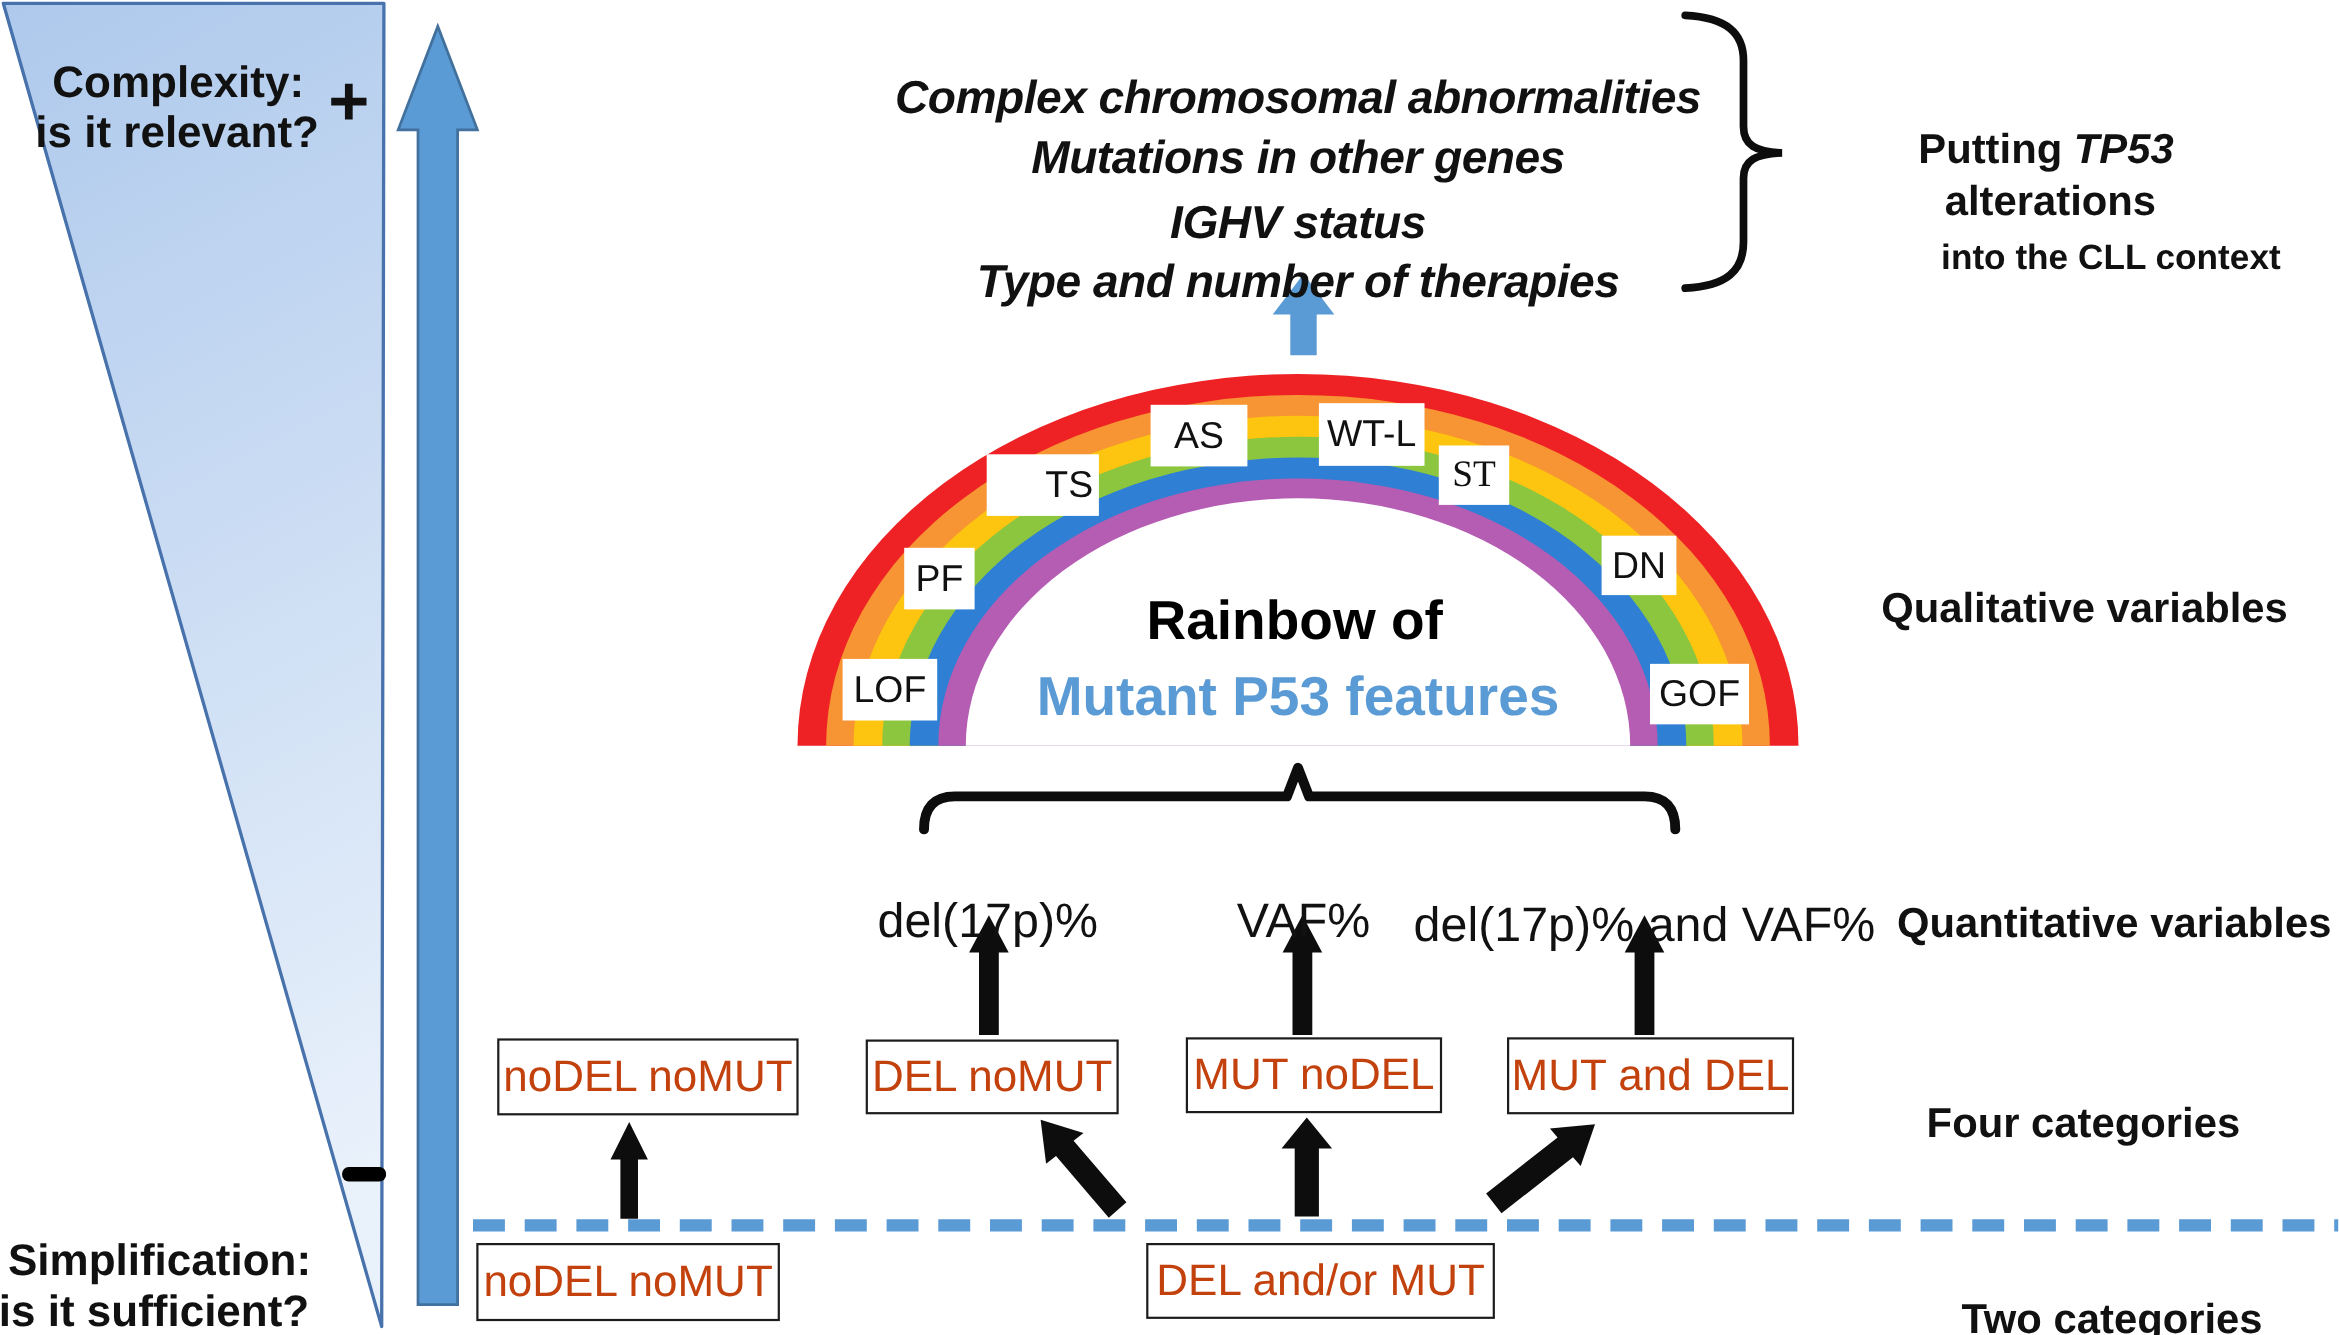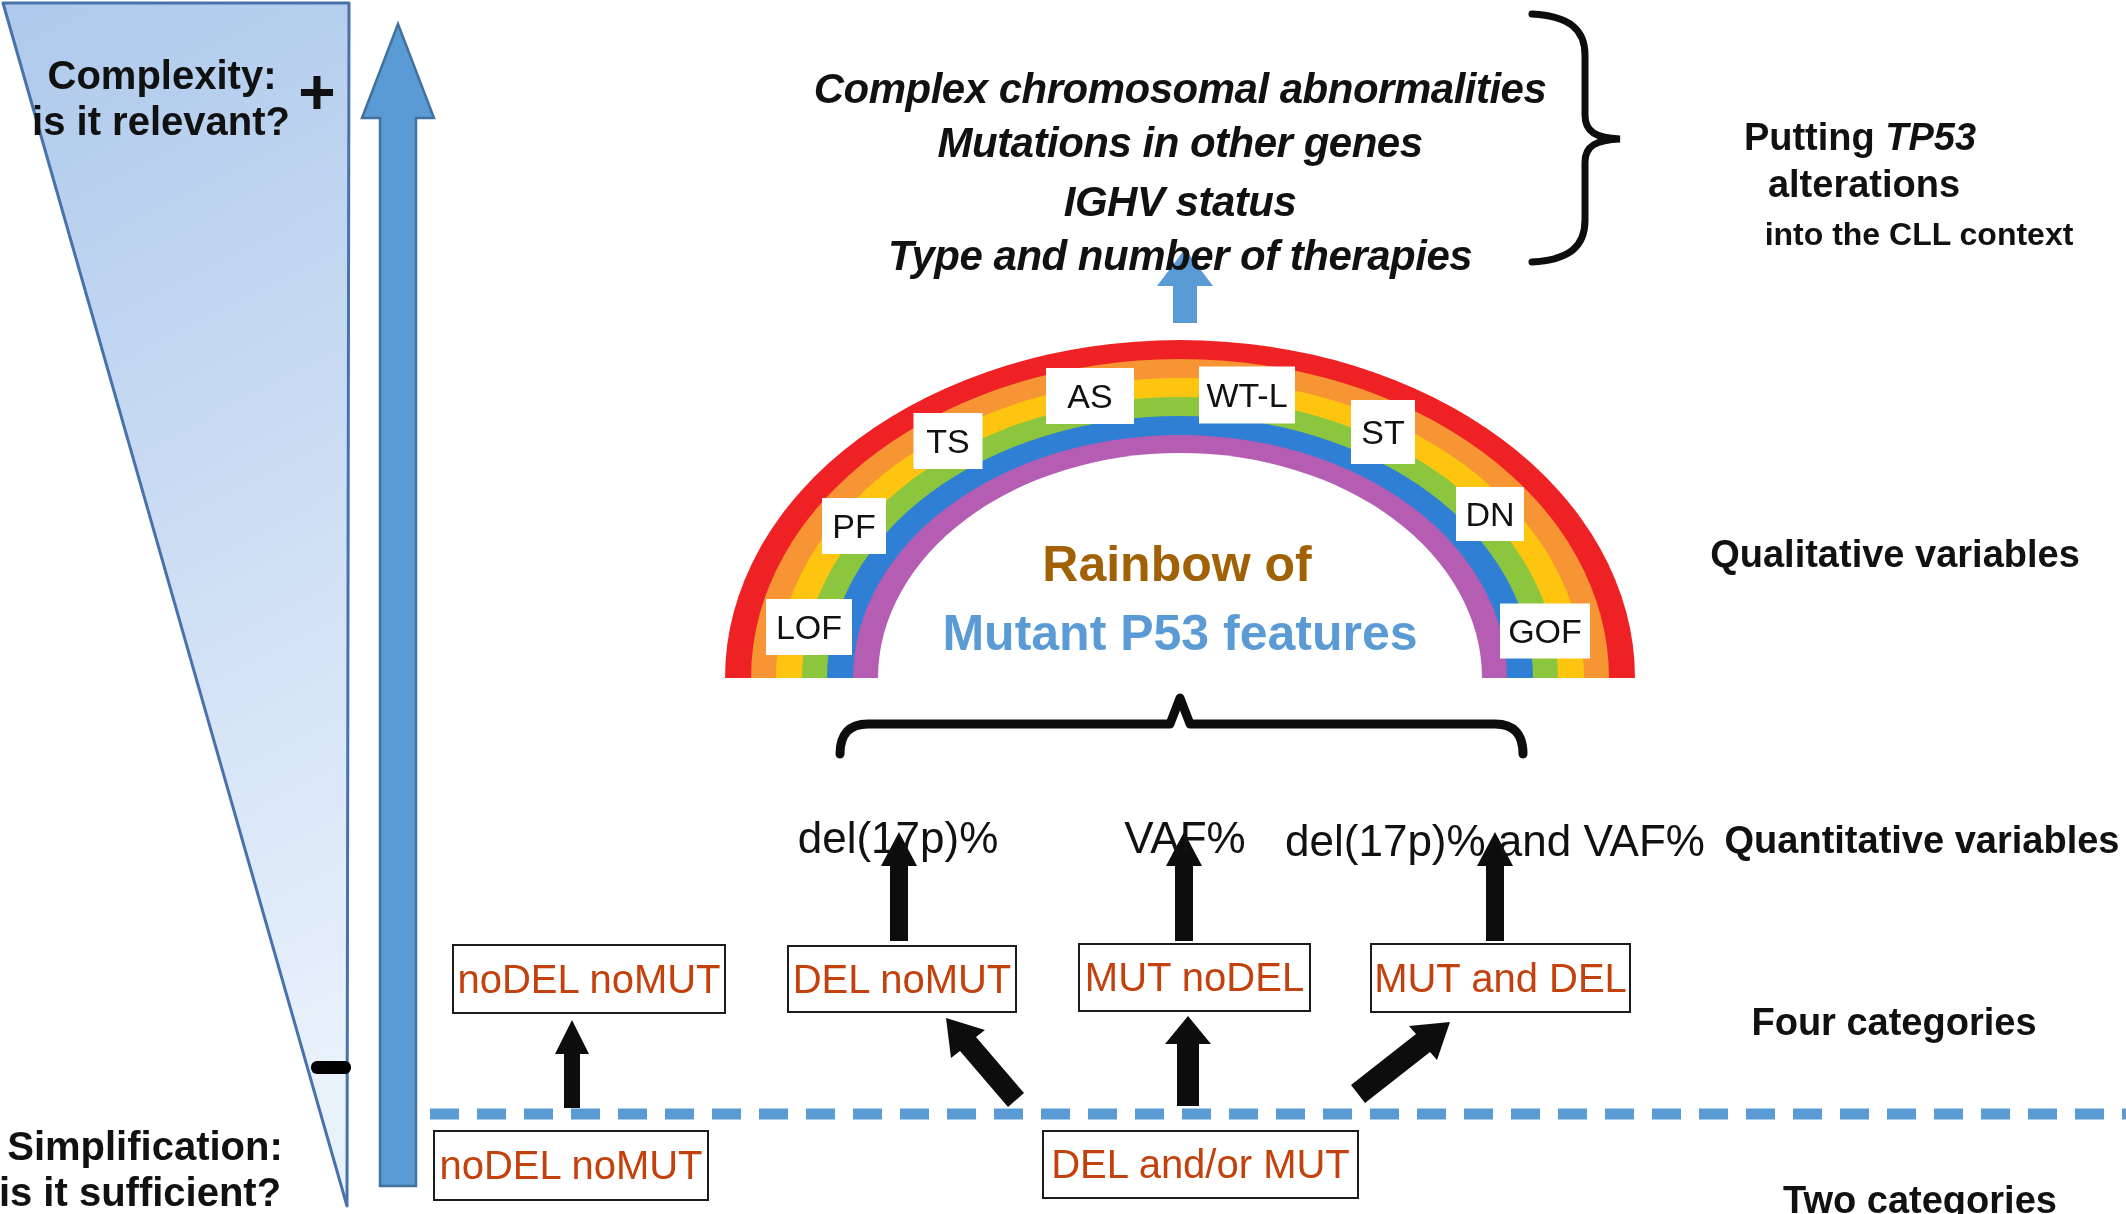--- a/index.html
+++ b/index.html
@@ -80,28 +80,28 @@
   <div class="abs ctr txt bi ctx-line" style="left:1180px;top:106px;">Mutations in other genes</div>
   <div class="abs ctr txt bi ctx-line" style="left:1180px;top:165px;">IGHV status</div>
   <div class="abs ctr txt bi ctx-line" style="left:1180px;top:219px;">Type and number of therapies</div>
 
   <div class="abs ctr txt b" style="left:1860px;top:100px;font-size:38px;"><span>Putting </span><span style="font-style:italic;">TP53</span></div>
   <div class="abs ctr txt b" style="left:1864px;top:147px;font-size:38px;">alterations</div>
   <div class="abs ctr txt b" style="left:1919px;top:197px;font-size:32px;">into the CLL context</div>
 
   <div class="abs ctr rb-label" style="left:809px;top:627px;width:86px;height:56px;">LOF</div>
   <div class="abs ctr rb-label" style="left:854px;top:526px;width:64px;height:56px;">PF</div>
-  <div class="abs ctr rb-label" style="left:948px;top:441px;width:69px;height:56px;">TS</div>
+  <div class="abs ctr rb-label" style="left:948px;top:441px;width:54px;height:56px;padding-left:48px;">TS</div>
   <div class="abs ctr rb-label" style="left:1090px;top:396px;width:88px;height:56px;">AS</div>
   <div class="abs ctr rb-label" style="left:1247px;top:395px;width:96px;height:57px;">WT-L</div>
-  <div class="abs ctr rb-label" style="left:1383px;top:432px;width:64px;height:64px;">ST</div>
+  <div class="abs ctr rb-label" style="left:1340px;top:432px;width:64px;height:54px;font-family:Liberation Serif, serif;">ST</div>
   <div class="abs ctr rb-label" style="left:1490px;top:514px;width:68px;height:54px;">DN</div>
   <div class="abs ctr rb-label" style="left:1545px;top:631px;width:90px;height:55px;">GOF</div>
 
-  <div class="abs ctr rb-title" style="left:1177px;top:564px;color:#a16207;">Rainbow of</div>
+  <div class="abs ctr rb-title" style="left:1177px;top:564px;color:#000000;">Rainbow of</div>
   <div class="abs ctr rb-title" style="left:1180px;top:633px;color:#5B9BD5;">Mutant P53 features</div>
 
   <div class="abs ctr txt side-head" style="left:1895px;top:517px;">Qualitative variables</div>
   <div class="abs ctr txt side-head" style="left:1922px;top:803px;">Quantitative variables</div>
   <div class="abs ctr txt side-head" style="left:1894px;top:985px;">Four categories</div>
   <div class="abs ctr txt side-head" style="left:1920px;top:1163px;">Two categories</div>
 
   <div class="abs ctr txt qlabel" style="left:898px;top:801px;">del(17p)%</div>
   <div class="abs ctr txt qlabel" style="left:1185px;top:801px;">VAF%</div>
   <div class="abs ctr txt qlabel" style="left:1495px;top:804px;">del(17p)% and VAF%</div>

